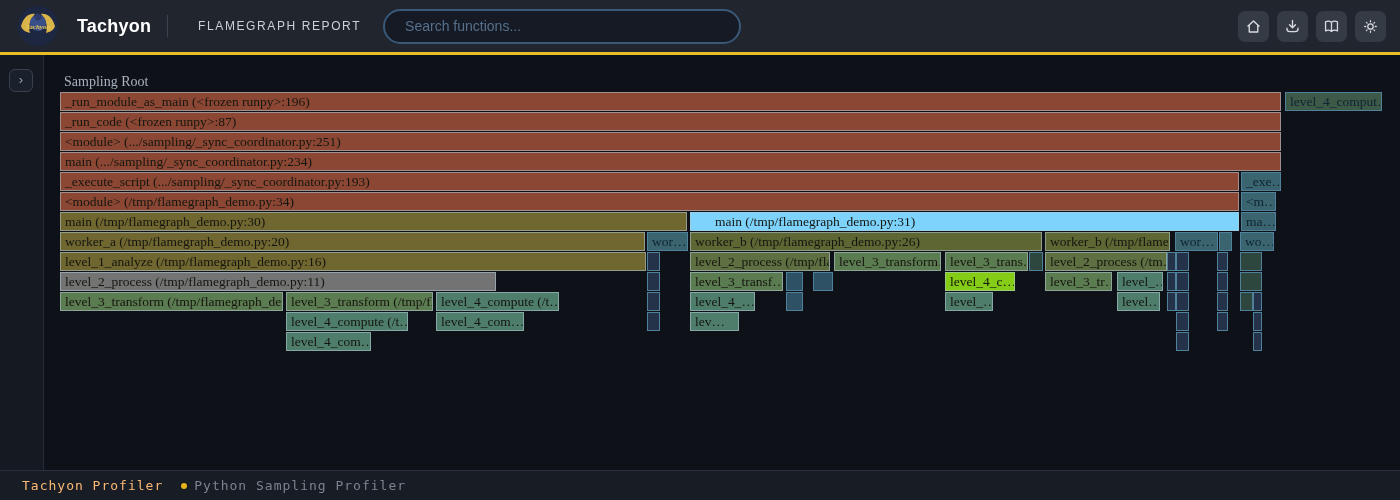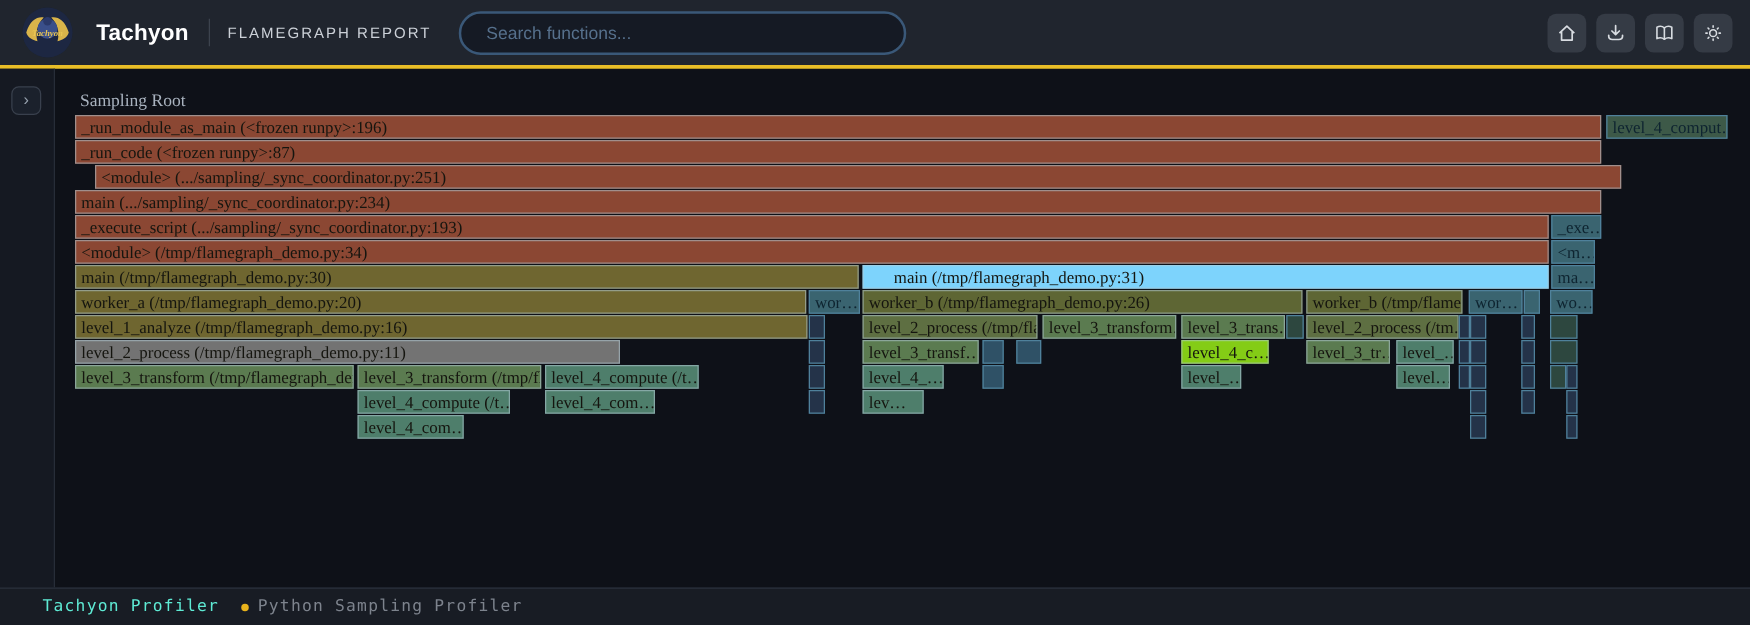--- a/index.html
+++ b/index.html
@@ -8,21 +8,21 @@
   .stage { position:relative; width:1400px; height:500px; }
 
   
   .header { position:absolute; left:0; top:0; width:1400px; height:52px;
             background:#20252e; display:flex; align-items:center; }
   .accent-line { position:absolute; left:0; top:52px; width:1400px; height:3px; background:#e9be27; }
   .logo { width:40px; height:40px; margin-left:18px; border-radius:50%; overflow:hidden; flex:0 0 auto;
           background:#1c2740; }
   .brand { color:#fff; font-size:18px; font-weight:bold; margin-left:19px; letter-spacing:.2px; }
   .vsep { width:1px; height:22px; background:#3c434e; margin:0 14px 0 16px; }
-  .report-label { color:#ccd1d8; font-size:12px; letter-spacing:1.6px; }
+  .report-label { color:#ccd1d8; font-size:12px; letter-spacing:1.6px;margin-left:16px; }
   .search-wrap { margin-left:22px; }
   .search { width:358px; height:35px; border-radius:18px; background:#151a24;
             border:2px solid #3a5878; color:#b9c6d6; font-size:14px; padding:0 20px;
             font-family:"Liberation Sans", sans-serif; outline:none; }
   .search::placeholder { color:#56708c; }
   .toolbar { position:absolute; right:14px; top:11px; display:flex; gap:8px; }
   .tool-btn { width:31px; height:31px; border-radius:7px; background:#353b45; border:none;
               display:flex; align-items:center; justify-content:center; color:#d8dce1; cursor:pointer; }
   .tool-btn svg { display:block; }
 
@@ -39,21 +39,21 @@
   .flame { position:absolute; left:0; top:92px; width:1400px; height:270px; }
   .bar { position:absolute; height:19px; border:1px solid rgba(178,202,214,.55);
          font-family:"Liberation Serif", serif; font-size:13.5px; color:#15150f;
          line-height:16px; padding:1px 0 0 4px; overflow:hidden; white-space:nowrap; cursor:pointer; }
   .bar.cool { border-color:#4f819b; color:#0e2430; }
 
   
   .statusbar { position:absolute; left:0; top:470px; width:1400px; height:30px;
                background:#181c24; border-top:1px solid #2a303c;
                display:flex; align-items:center; font-family:"DejaVu Sans Mono", monospace; font-size:13px; }
-  .status-app { color:#5eead4; margin-left:34px; letter-spacing:1px; }
+  .status-app { color:#fdba74; margin-left:22px; letter-spacing:1px; }
   .status-dot { width:6px; height:6px; border-radius:50%; background:#e9b31c; margin-left:18px; }
   .status-sub { color:#7d838d; margin-left:7px; letter-spacing:1px; }
 </style>
 </head>
 <body>
 
 <div class="stage">
 
   <div class="header">
     <div class="logo">
@@ -110,21 +110,21 @@
 
   <div class="sidebar">
     <div class="side-toggle">›</div>
   </div>
 
   <div class="flame-root-label">Sampling Root</div>
   <div class="flame">
       <div class="bar" title="_run_module_as_main (&lt;frozen runpy&gt;:196)" style="left: 60px; top: 0px; width: 1221px; background: rgb(139, 71, 51);">_run_module_as_main (&lt;frozen runpy&gt;:196)</div>
       <div class="bar cool" title="level_4_comput…" style="left: 1285px; top: 0px; width: 97px; background: rgb(61, 89, 72);">level_4_comput…</div>
       <div class="bar" title="_run_code (&lt;frozen runpy&gt;:87)" style="left: 60px; top: 20px; width: 1221px; background: rgb(139, 71, 51);">_run_code (&lt;frozen runpy&gt;:87)</div>
-      <div class="bar" title="&lt;module&gt; (.../sampling/_sync_coordinator.py:251)" style="left: 76px; top: 40px; width: 1221px; background: rgb(139, 71, 51);">&lt;module&gt; (.../sampling/_sync_coordinator.py:251)</div>
+      <div class="bar" title="&lt;module&gt; (.../sampling/_sync_coordinator.py:251)" style="left: 60px; top: 40px; width: 1221px; background: rgb(139, 71, 51);">&lt;module&gt; (.../sampling/_sync_coordinator.py:251)</div>
       <div class="bar" title="main (.../sampling/_sync_coordinator.py:234)" style="left: 60px; top: 60px; width: 1221px; background: rgb(139, 71, 51);">main (.../sampling/_sync_coordinator.py:234)</div>
       <div class="bar" title="_execute_script (.../sampling/_sync_coordinator.py:193)" style="left: 60px; top: 80px; width: 1179px; background: rgb(139, 71, 51);">_execute_script (.../sampling/_sync_coordinator.py:193)</div>
       <div class="bar cool" title="_exe…" style="left: 1241px; top: 80px; width: 40px; background: rgb(58, 100, 112);">_exe…</div>
       <div class="bar" title="&lt;module&gt; (/tmp/flamegraph_demo.py:34)" style="left: 60px; top: 100px; width: 1179px; background: rgb(139, 71, 51);">&lt;module&gt; (/tmp/flamegraph_demo.py:34)</div>
       <div class="bar cool" title="&lt;m…" style="left: 1241px; top: 100px; width: 35px; background: rgb(58, 100, 112);">&lt;m…</div>
       <div class="bar" title="main (/tmp/flamegraph_demo.py:30)" style="left: 60px; top: 120px; width: 627px; background: rgb(111, 102, 48);">main (/tmp/flamegraph_demo.py:30)</div>
       <div class="bar" title="main (/tmp/flamegraph_demo.py:31)" style="left: 690px; top: 120px; width: 549px; background: #7dd3fc; padding-left: 24px;">main (/tmp/flamegraph_demo.py:31)</div>
       <div class="bar cool" title="ma…" style="left: 1241px; top: 120px; width: 35px; background: rgb(58, 100, 112);">ma…</div>
       <div class="bar" title="worker_a (/tmp/flamegraph_demo.py:20)" style="left: 60px; top: 140px; width: 585px; background: rgb(111, 102, 48);">worker_a (/tmp/flamegraph_demo.py:20)</div>
       <div class="bar cool" title="wor…" style="left: 647px; top: 140px; width: 41px; background: rgb(58, 100, 112);">wor…</div>

